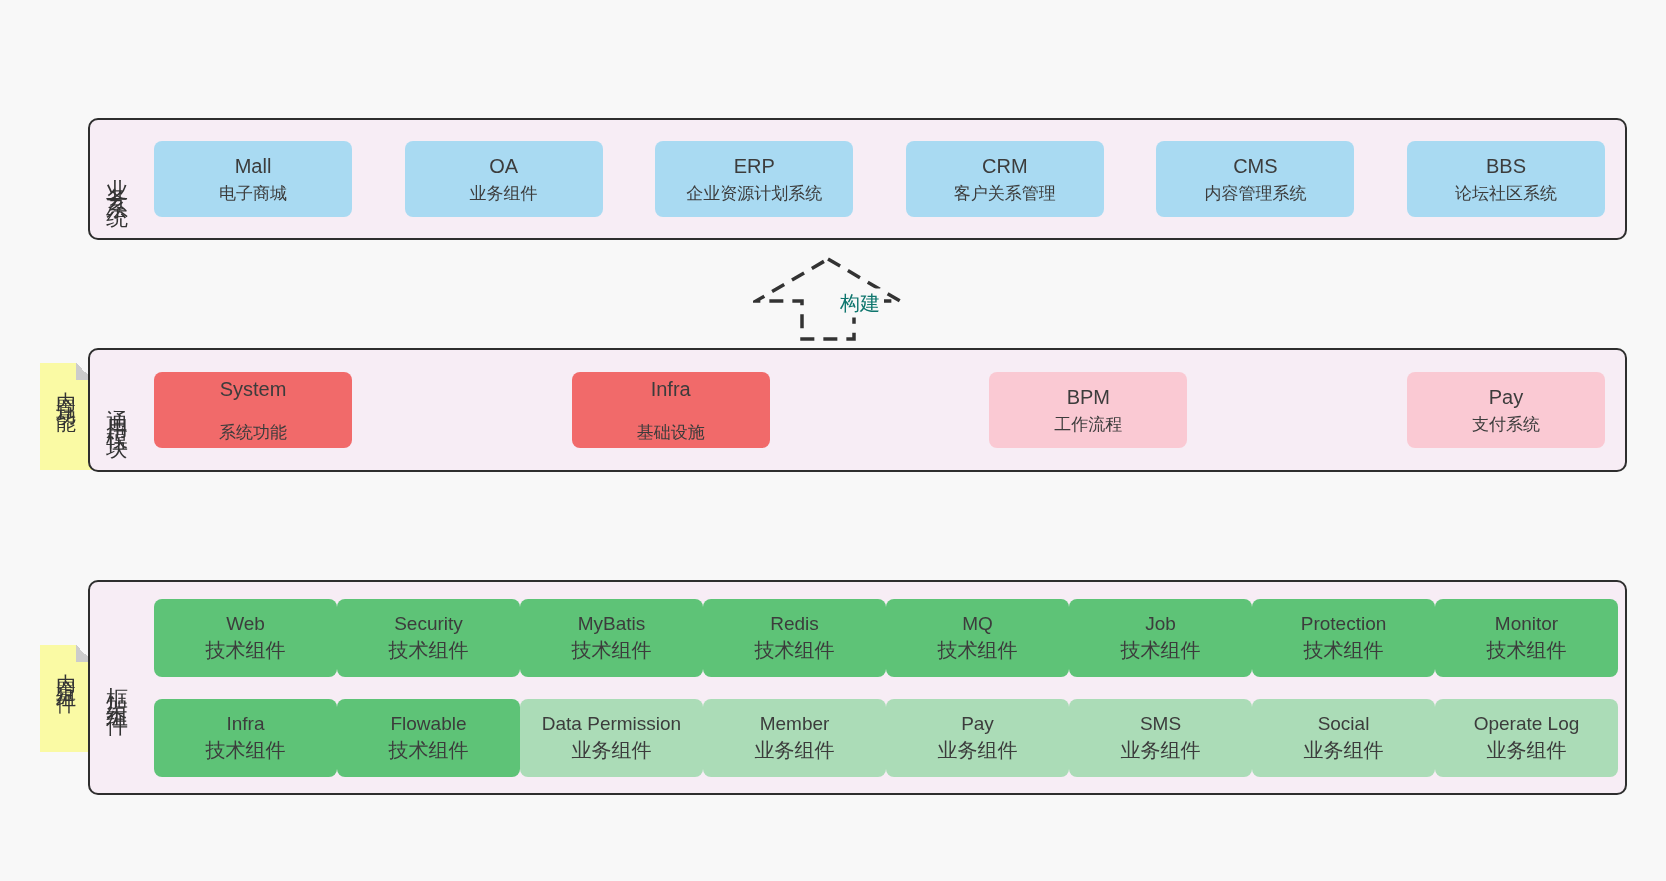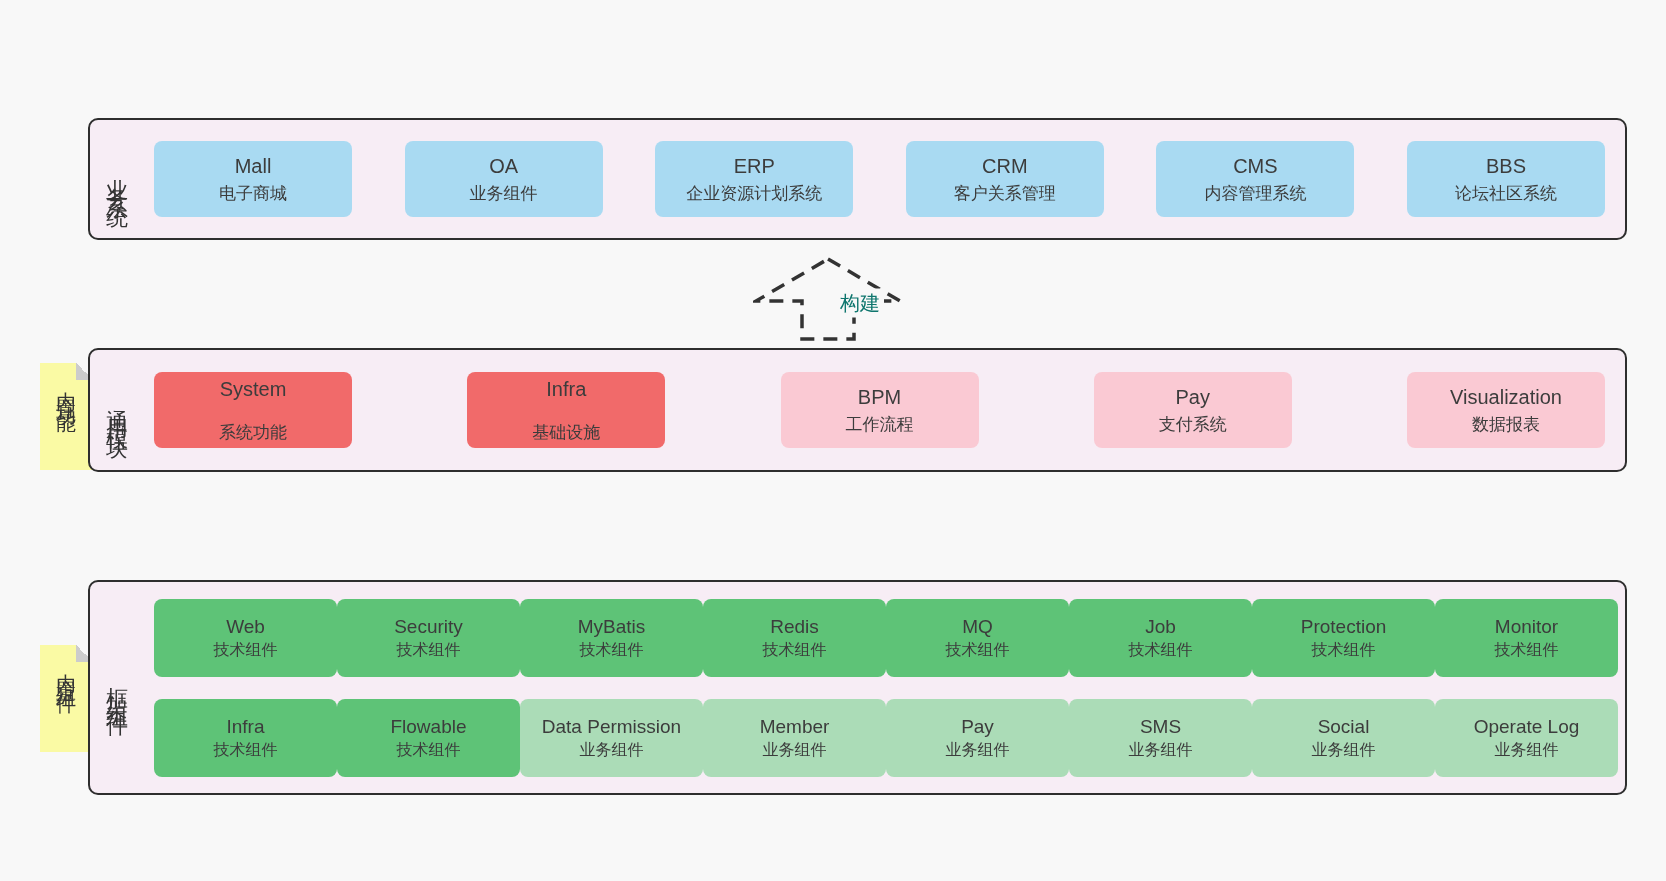--- a/index.html
+++ b/index.html
@@ -33,21 +33,21 @@
   .row{display:flex;justify-content:space-between;}
   .box{
     border-radius:8px;display:flex;flex-direction:column;justify-content:center;
     align-items:center;text-align:center;padding:4px 12px;color:var(--text);
   }
   .row-large .box{width:198px;height:76px;}
   .row-small .box{width:183px;height:78px;}
   .row-large .en{font-size:20px;line-height:1.3;}
   .row-large .zh{font-size:17px;line-height:1.3;margin-top:4px;}
   .row-small .en{font-size:19px;line-height:1.25;}
-  .row-small .zh{font-size:16px;line-height:1.25;margin-top:2px;}
+  .row-small .zh{font-size:20px;line-height:1.25;margin-top:2px;}
   .box.blue{background:var(--box-blue);}
   .box.red{background:var(--box-red);gap:16px;}
   .box.pink{background:var(--box-pink);}
   .box.green{background:var(--box-green);}
   .box.green-light{background:var(--box-green-light);}
   .sticky{
     position:absolute;left:40px;width:53px;height:107px;
     background:var(--sticky-yellow);z-index:0;
     display:flex;justify-content:center;
   }
@@ -136,24 +136,20 @@
             <div class="zh">基础设施</div>
           </div>
           <div class="box pink">
             <div class="en">BPM</div>
             <div class="zh">工作流程</div>
           </div>
           <div class="box pink">
             <div class="en">Pay</div>
             <div class="zh">支付系统</div>
           </div>
-          <div class="box pink">
-            <div class="en">Visualization</div>
-            <div class="zh">数据报表</div>
-          </div>
         </div>
     </div>
   </section>
 
 
   <section class="panel" id="panel-components">
     <div class="panel-label">框架组件</div>
     <div class="rows">
       <div class="row row-small">
           <div class="box green">

